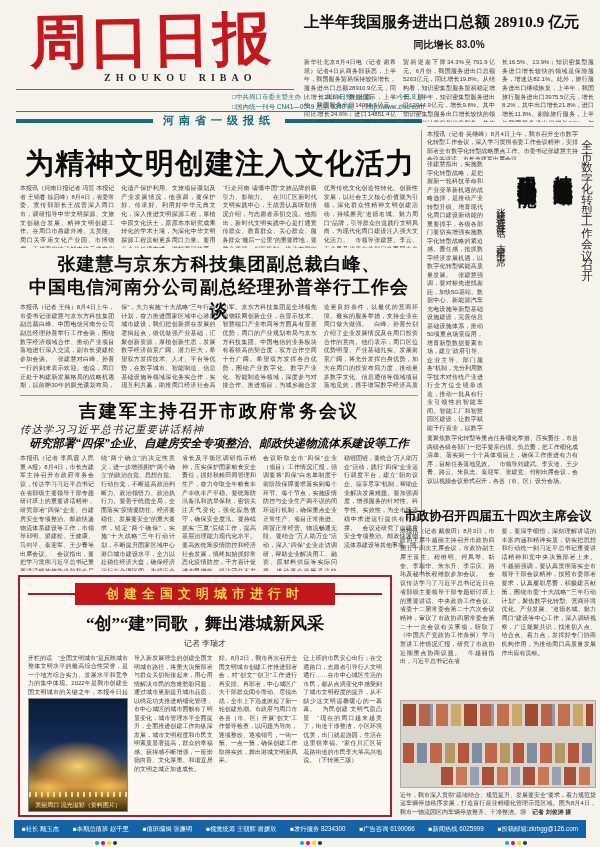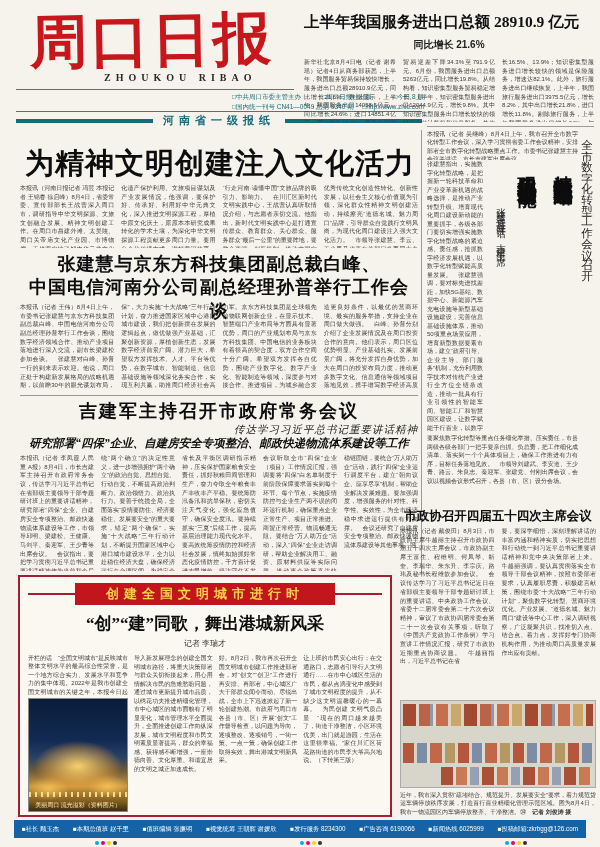--- a/index.html
+++ b/index.html
@@ -40,21 +40,21 @@
   
   .second-headline { position:absolute; left:20px; top:253px; width:398px; text-align:center; font-weight:bold;
     font-size:18px; color:#0d0d0d; line-height:1.3; letter-spacing:1px; }
   .second-cols { position:absolute; left:20px; top:303px; width:398px; height:88px; }
 
   .rule-mid { position:absolute; left:20px; top:395px; width:398px; height:1px; background:#999; }
 
   
   .gov-headline { position:absolute; left:20px; top:399px; width:398px; text-align:center; font-size:18px;
     font-weight:bold; letter-spacing:2px; color:#0d0d0d; font-family:"Liberation Serif",serif; }
-  .gov-sub1 { position:absolute; left:20px; top:423px; width:398px; text-align:right; font-size:10.5px;
+  .gov-sub1 { position:absolute; left:20px; top:423px; width:398px; text-align:left; font-size:10.5px;
     font-style:italic; color:#222; font-family:"Liberation Serif",serif; letter-spacing:1px; }
   .gov-sub2 { position:absolute; left:20px; top:436px; width:398px; text-align:center; font-size:11.5px;
     font-weight:bold; font-style:italic; color:#111; font-family:"Liberation Serif",serif; white-space:nowrap; }
   .gov-cols { position:absolute; left:20px; top:454px; width:398px; height:117px; }
 
   .vrule { position:absolute; left:421px; top:130px; width:1px; height:443px; background:#999; }
   .rule-tr { position:absolute; left:427px; top:126px; width:167px; height:1px; background:#999; }
 
   
   .digital { position:absolute; left:427px; top:130px; width:167px; height:376px; display:flex; }
@@ -146,21 +146,21 @@
   </div>
 
   <div class="grade-row">
     <div class="grade-bar"></div>
     <div class="grade-label">河南省一级报纸</div>
     <div class="grade-bar"></div>
   </div>
 
   <div class="tr-block">
     <div class="tr-headline">上半年我国服务进出口总额 28910.9 亿元</div>
-    <div class="tr-subhead">同比增长 21.6%</div>
+    <div class="tr-subhead">同比增长 83.0%</div>
     <div class="cols tr-cols">
       <div class="col">新华社北京8月4日电（记者 谢希瑶）记者4日从商务部获悉，上半年，我国服务贸易保持较快增长，服务进出口总额28910.9亿元，同比增长21.6%。数据显示，上半年，我国服务出口14058.5亿元，同比增长24.6%；进口14851.4亿元，同比增长18.9%；服务出口增幅大于进口5.7个百分点，带动服务</div>
       <div class="col">贸易逆差下降34.3%至791.9亿元。6月份，我国服务进出口总额5263亿元，同比增长19.8%。从结构看，知识密集型服务贸易稳定增长。上半年，知识密集型服务进出口12044.9亿元，增长9.8%。其中知识密集型服务出口增长较快的领域是电信计算机和信息服务、其他商业服务，分别增</div>
       <div class="col">长16.5%、13.9%；知识密集型服务进口增长较快的领域是保险服务，增速达82.1%。此外，旅行服务进出口继续恢复，上半年，我国旅行服务进出口3975.5亿元，增长8.2%，其中出口增长21.8%，进口增长11.8%。剔除旅行服务，上半年我国服务进出口增长24%，与2019年同期相比，服务进出口增长52.8%。</div>
     </div>
   </div>
 
   <div class="lead-headline">为精神文明创建注入文化活力</div>
   <div class="cols lead-cols">
     <div class="col">本报讯（河南日报记者 冯芸 本报记者 王锦春 徐启峰）8月4日，省委常委、宣传部部长王战营深入周口市，调研指导中华文明探源、文旅文创融合发展、精神文明创建工作。在周口市昌建外滩、太昊陵、周口关帝庙文化产业园、市博物馆、王战营实地了解中华元典文化传承弘扬、历史文</div>

